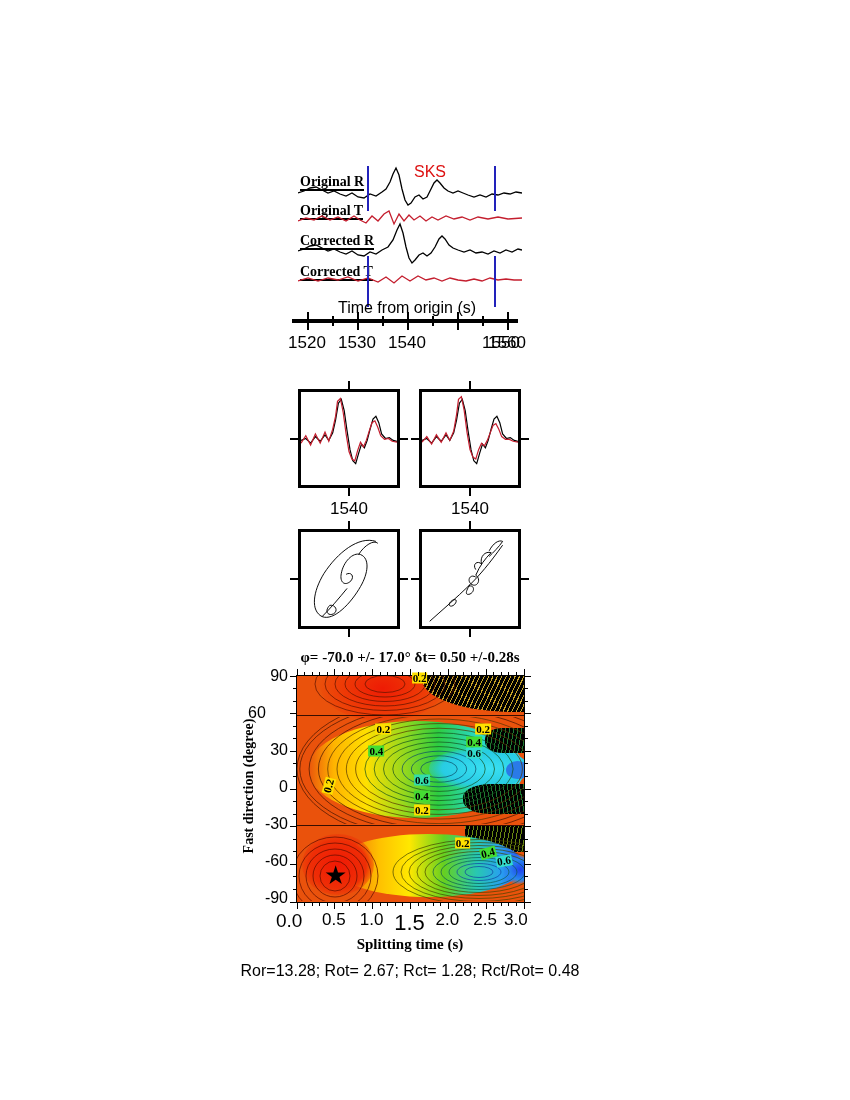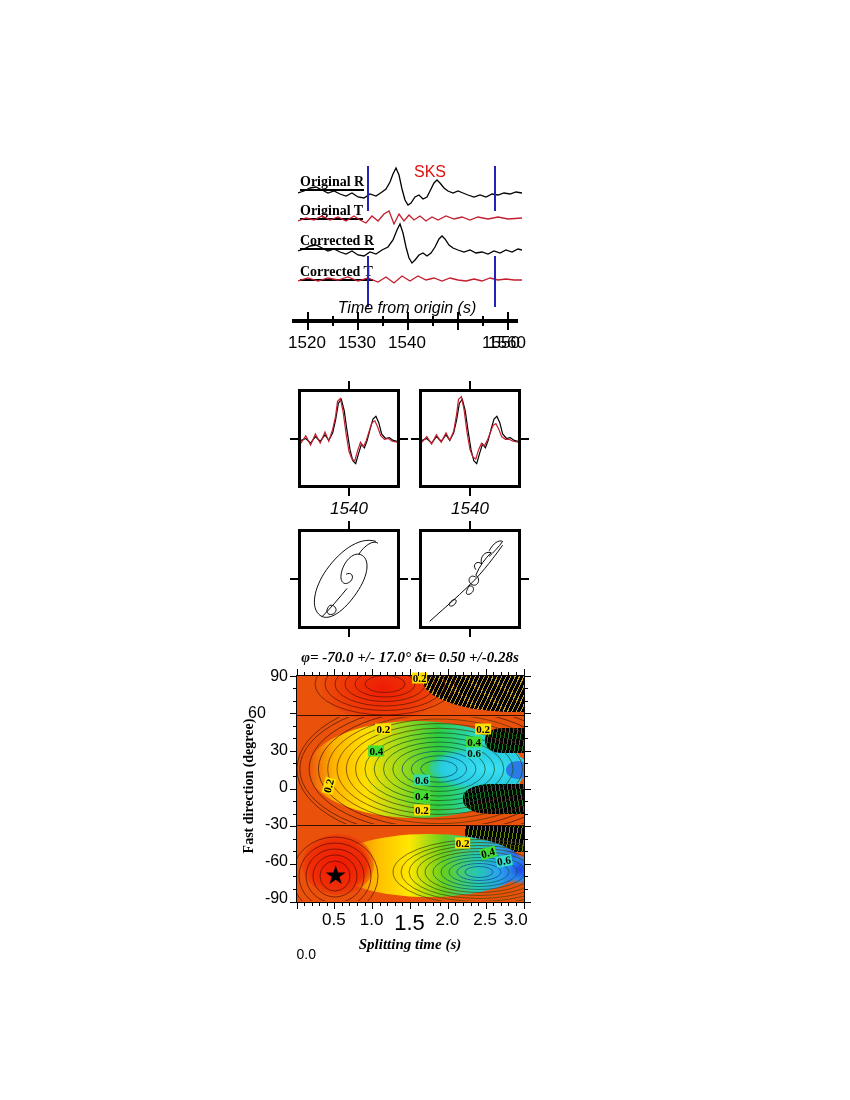--- a/index.html
+++ b/index.html
@@ -2,21 +2,21 @@
 <html><head>
 <meta charset="utf-8">
 <style>
   html,body{margin:0;padding:0;background:#ffffff;}
   #page{position:relative;width:850px;height:1100px;background:#ffffff;overflow:hidden;
         font-family:"Liberation Sans",sans-serif;color:#000;}
   .abs{position:absolute;}
   .sans{font-family:"Liberation Sans",sans-serif;}
   .serifb{font-family:"Liberation Serif",serif;font-weight:bold;}
   .pre{white-space:pre;}
-  .ctr{text-align:center;font-style:italic;}
+  .ctr{text-align:center;}
   .hdr{font-size:15px;color:#111;}
   .trace-label{font-size:14px;border-bottom:2px solid #000;padding-bottom:0;line-height:15px;}
   .num{font-size:17px;}
   .box{position:absolute;border:3px solid #000;background:#fff;box-sizing:border-box;}
   svg{display:block;}
   .chip{position:absolute;font-family:"Liberation Serif",serif;font-weight:bold;font-size:11px;
         line-height:11px;padding:0 1px;color:#000;transform:translate(-50%,-50%);}
   #plot{position:absolute;left:296px;top:675px;width:227px;height:226px;border:1px solid #000;box-sizing:content-box;}
   #plot-fills{position:absolute;left:0;top:0;width:227px;height:226px;overflow:hidden;}
   .fill{position:absolute;}
@@ -318,25 +318,26 @@
           <div style="left:-4px;top:200.38888888888889px;width:4px;height:1px;background:#000;" class="abs"></div>
           <div style="left:227px;top:200.38888888888889px;width:4px;height:1px;background:#000;" class="abs"></div>
           <div style="left:-4px;top:212.94444444444446px;width:4px;height:1px;background:#000;" class="abs"></div>
           <div style="left:227px;top:212.94444444444446px;width:4px;height:1px;background:#000;" class="abs"></div>
           <div style="left:-7px;top:225.5px;width:7px;height:1px;background:#000;" class="abs"></div>
           <div style="left:227px;top:225.5px;width:7px;height:1px;background:#000;" class="abs"></div>
         </div>
     </div>
 
     <div id="xtick-labels">
-        <div style="left:276px;top:910px;width:40px;text-align:right;font-size:14px;margin-top:36px;" class="abs sans">0.0</div>
+        <div style="left:276px;top:910px;width:40px;text-align:left;font-size:19px;" class="abs sans">0.0</div>
         <div style="left:313.83px;top:910px;width:40px;text-align:center;font-size:17px;" class="abs sans">0.5</div>
         <div style="left:351.65999999999997px;top:910px;width:40px;text-align:center;font-size:17px;" class="abs sans">1.0</div>
         <div style="left:389.49px;top:910px;width:40px;text-align:center;font-size:22px;" class="abs sans">1.5</div>
         <div style="left:427.32px;top:910px;width:40px;text-align:center;font-size:17px;" class="abs sans">2.0</div>
         <div style="left:465.15px;top:910px;width:40px;text-align:center;font-size:17px;" class="abs sans">2.5</div>
         <div style="left:504px;top:910px;width:40px;text-align:left;font-size:17px;" class="abs sans">3.0</div>
       </div>
     <div class="abs serifb ctr" style="left:300px;top:936px;width:220px;font-size:15px;">Splitting time (s)</div>
   </div>
 
+  <div id="results" class="abs sans ctr" style="left:150px;top:962px;width:520px;">Ror=13.28; Rot= 2.67; Rct= 1.28; Rct/Rot= 0.48</div>
 
 </div>
 
 </body></html>

